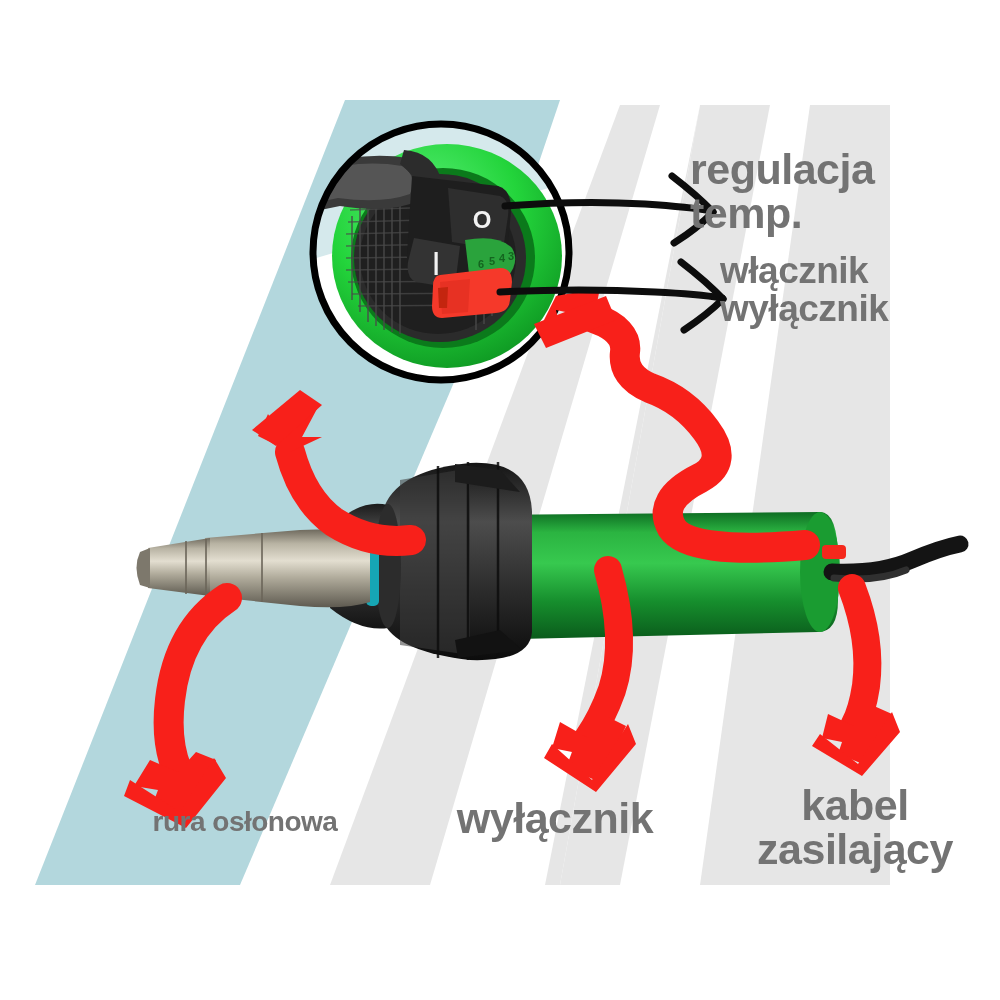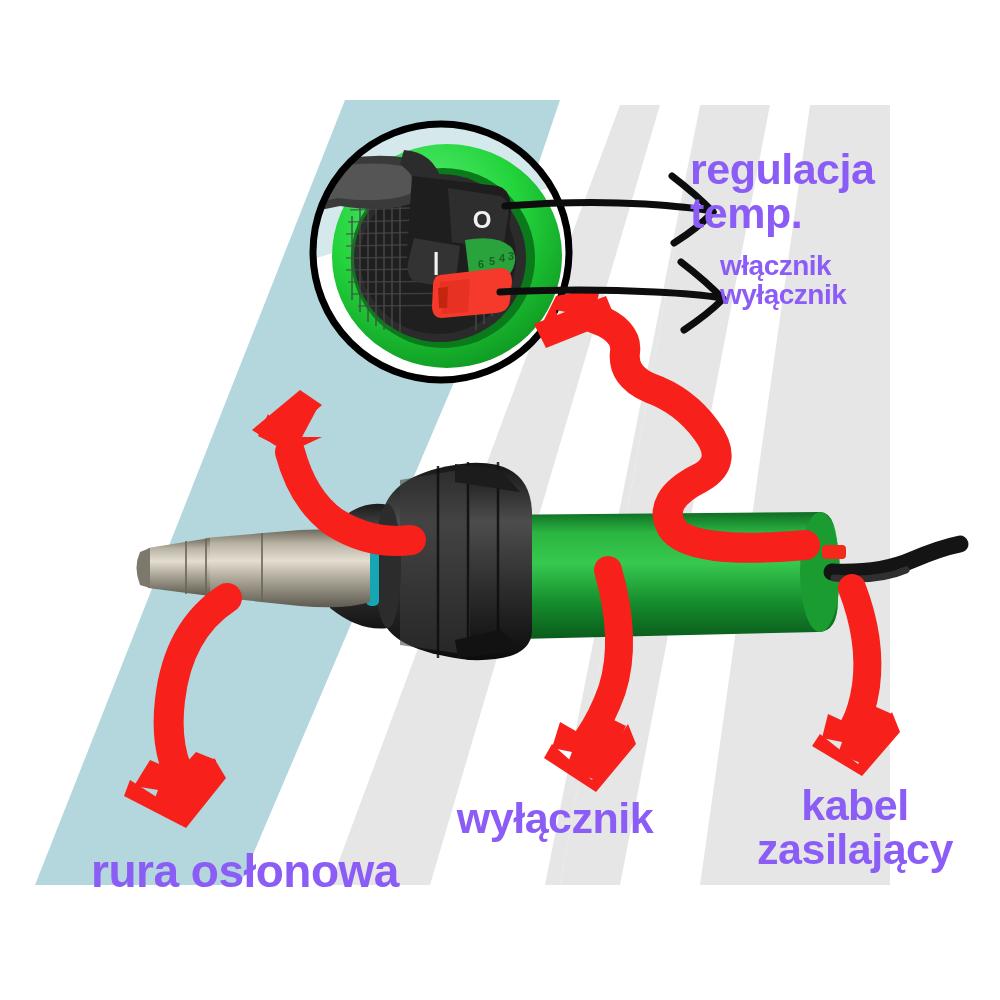--- a/index.html
+++ b/index.html
@@ -6,32 +6,32 @@
   #stage{
     position:relative;
     width:1000px;height:1000px;
     background:#ffffff;
     overflow:hidden;
     font-family:"Liberation Sans", sans-serif;
   }
   .layer{position:absolute;left:0;top:0;width:1000px;height:1000px;}
   .label{
     position:absolute;
-    color:#8b5cf6;
+    color:#737373;
     font-family:"Liberation Sans", sans-serif;
     font-weight:700;
     letter-spacing:-0.5px;
     line-height:1.02;
     white-space:pre;
     text-align:center;
   }
   .label.l-turbina{ left:40px; top:262px; width:290px; font-size:43px; }
   .label.l-regulacja{ left:690px; top:148px; width:300px; font-size:43px; text-align:left;}
-  .label.l-wlacznik{ left:720px; top:252px; width:280px; font-size:28px; text-align:left;}
-  .label.l-rura{ left:45px; top:848px; width:400px; font-size:46px; }
+  .label.l-wlacznik{ left:720px; top:252px; width:280px; font-size:37px; text-align:left;}
+  .label.l-rura{ left:45px; top:808px; width:400px; font-size:28px; }
   .label.l-rekojesc{ left:440px; top:797px; width:230px; font-size:43px; }
   .label.l-kabel{ left:720px; top:772px; width:270px; font-size:43px;margin-top:12px; }
 </style>
 </head>
 <body>
 
 <div id="stage">
 
   <svg class="layer" viewBox="0 0 1000 1000" width="1000" height="1000" aria-hidden="true">
 

